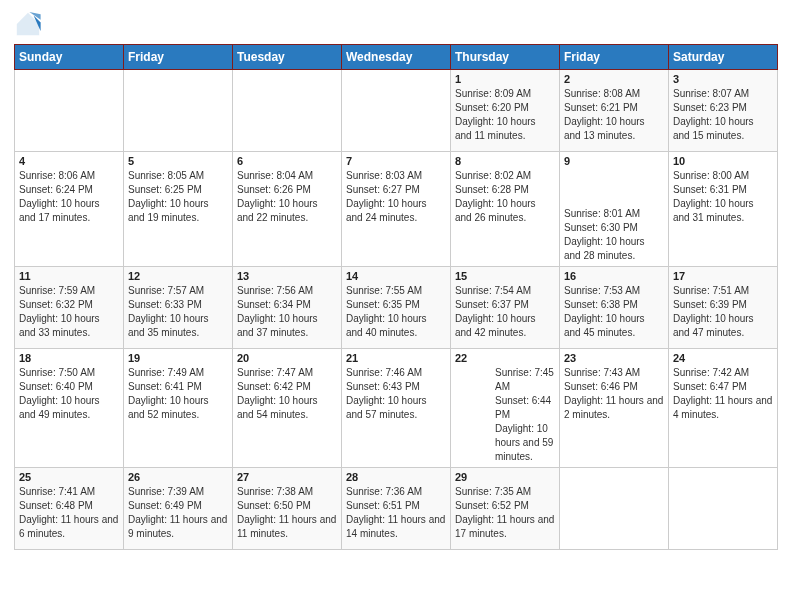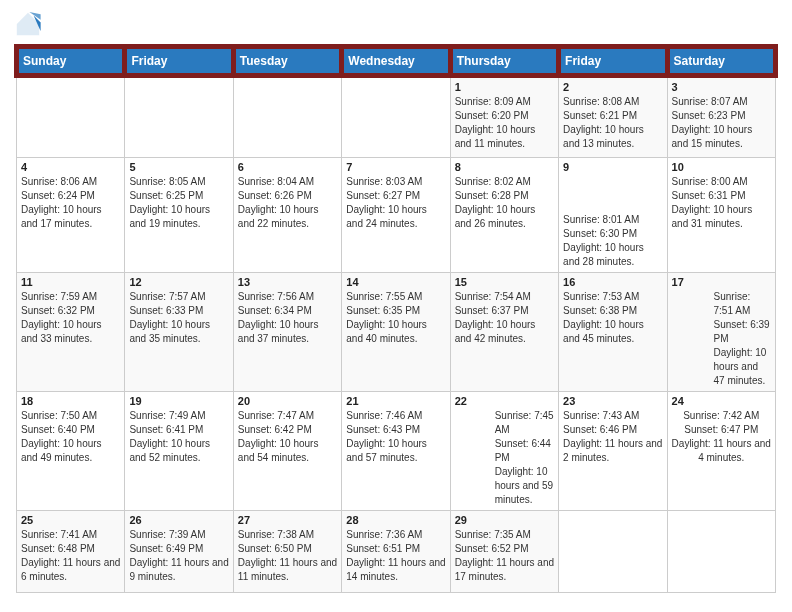--- a/index.html
+++ b/index.html
@@ -56,21 +56,21 @@
       border-collapse: collapse;
       table-layout: fixed;
     }
     thead tr th {
       background-color: #2a7abf;
       color: #fff;
       font-size: 12px;
       font-weight: bold;
       padding: 5px 4px;
       text-align: left;
-      border: 5px solid #7f1d1d;
+      border: 1px solid #7f1d1d;
     }
     tbody tr td {
       border: 1px solid #ccc;
       vertical-align: top;
       padding: 3px 4px;
       font-size: 9.5px;
       color: #333;
       height: 82px;
       background: #fff;
     }
@@ -229,21 +229,21 @@
 Daylight: 10 hours and 42 minutes.</div>
           </td>
           <td>
             <span class="day-num">16</span>
             <div class="day-info" style="white-space: pre-line;">Sunrise: 7:53 AM
 Sunset: 6:38 PM
 Daylight: 10 hours and 45 minutes.</div>
           </td>
           <td>
             <span class="day-num">17</span>
-            <div class="day-info" style="white-space: pre-line; margin-left: 42px;">Sunrise: 7:51 AM
+            <div class="day-info" style="white-space: pre-line;">Sunrise: 7:51 AM
 Sunset: 6:39 PM
 Daylight: 10 hours and 47 minutes.</div>
           </td>
         </tr>
         <tr>
           <td>
             <span class="day-num">18</span>
             <div class="day-info" style="white-space: pre-line;">Sunrise: 7:50 AM
 Sunset: 6:40 PM
 Daylight: 10 hours and 49 minutes.</div>
@@ -273,21 +273,21 @@
 Daylight: 10 hours and 59 minutes.</div>
           </td>
           <td>
             <span class="day-num">23</span>
             <div class="day-info" style="white-space: pre-line;">Sunrise: 7:43 AM
 Sunset: 6:46 PM
 Daylight: 11 hours and 2 minutes.</div>
           </td>
           <td>
             <span class="day-num">24</span>
-            <div class="day-info" style="white-space: pre-line; text-align: center;">Sunrise: 7:42 AM
+            <div class="day-info" style="white-space: pre-line;">Sunrise: 7:42 AM
 Sunset: 6:47 PM
 Daylight: 11 hours and 4 minutes.</div>
           </td>
         </tr>
         <tr>
           <td>
             <span class="day-num">25</span>
             <div class="day-info" style="white-space: pre-line;">Sunrise: 7:41 AM
 Sunset: 6:48 PM
 Daylight: 11 hours and 6 minutes.</div>

